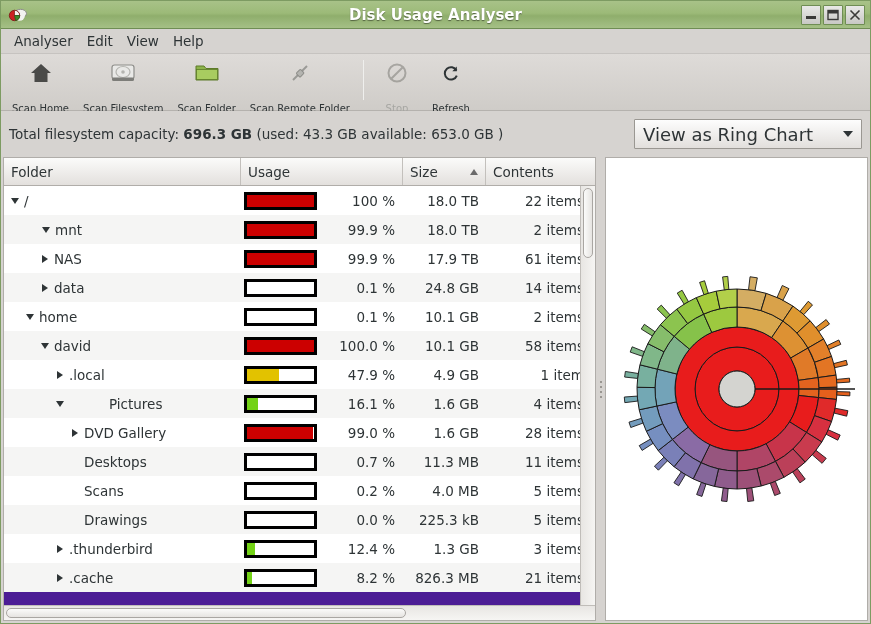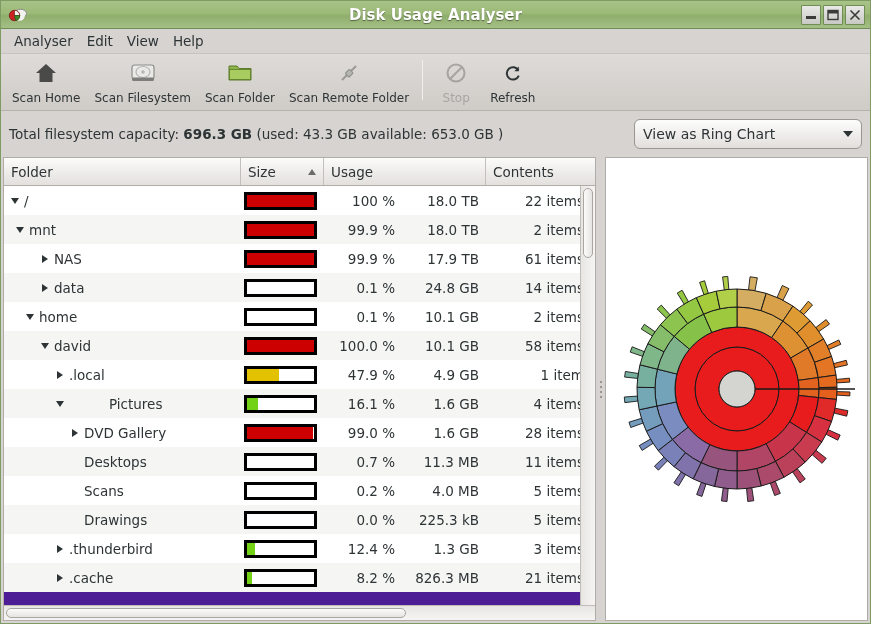--- a/index.html
+++ b/index.html
@@ -70,21 +70,21 @@
     border-bottom: 1px solid #b5b2ae;
     display: flex; align-items: flex-start;
     padding: 4px 0 0 4px;
   }
   .tb-btn {
     display: flex; flex-direction: column; align-items: center; justify-content: flex-start;
     padding: 2px 7px 0 7px;
     min-width: 54px;
   }
   .tb-icon { height: 26px; display:flex; align-items:center; justify-content:center; }
-  .tb-label { font-size: 12px; color: #2e3436; margin-top: 5px; white-space: nowrap; }
+  .tb-label { font-size: 10px; color: #2e3436; margin-top: 17px; white-space: nowrap; }
   .tb-btn.disabled .tb-label { color: #a6a6a2; }
   .tb-btn.disabled .tb-icon { opacity: .38; }
   .tb-sep {
     width: 1px; height: 40px; margin: 2px 6px 0 6px;
     background: #b8b5b1; border-right: 1px solid #efefed;
   }
 
   
   .capacity-row {
     flex: 0 0 46px; height: 46px;
@@ -92,24 +92,24 @@
     display: flex; align-items: center;
     padding: 0 8px;
   }
   .capacity-text { font-size: 13.5px; color: #2e3436; }
   .capacity-text b { font-weight: bold; }
   .view-select {
     margin-left: auto;
     width: 228px; height: 30px;
     background: linear-gradient(to bottom,#fdfdfd,#e2dfdc);
     border: 1px solid #9a9792;
-    border-radius: 6px;
+    border-radius: 1px;
     display: flex; align-items: center;
     padding: 0 8px;
-    font-size: 14px; color: #2e3436; justify-content: space-between;
+    font-size: 18px; color: #2e3436; justify-content: space-between;
   }
   .view-select .arrow {
     margin-left: auto;
     width: 0; height: 0;
     border-left: 5px solid transparent;
     border-right: 5px solid transparent;
     border-top: 6px solid #2e3436;
   }
 
   
@@ -363,25 +363,25 @@
       <span>View as Ring Chart</span>
       <span class="arrow"></span>
     </div>
   </div>
 
   <div class="panes">
 
     <div class="tree-pane">
       <div class="tree-head">
         <div class="th folder">Folder</div>
+        <div class="th usage">Usage</div>
         <div class="th size">
           <span>Size</span>
           <span class="sort-arrow"></span>
         </div>
-        <div class="th usage">Usage</div>
         <div class="th contents">Contents</div>
       </div>
 
       <div class="tree-body-wrap">
         <div class="tree-body" id="tree-body">
             <div class="row">
               <div class="cell-folder" style="padding-left: 4px;">
                 <span class="expander">
                   <span class="tri-down"></span>
                 </span>
@@ -390,21 +390,21 @@
               <div class="cell-usage">
                 <div class="bar-outer">
                   <div class="bar-fill" style="width: 100%; background: rgb(204, 0, 0);"></div>
                 </div>
                 <span class="pct">100 %</span>
               </div>
               <div class="cell-size">18.0 TB</div>
               <div class="cell-contents">22 items</div>
             </div>
             <div class="row">
-              <div class="cell-folder" style="padding-left: 9px;">
+              <div class="cell-folder" style="padding-left: 35px;">
                 <span class="expander">
                   <span class="tri-down"></span>
                 </span>
                 <span>mnt</span>
               </div>
               <div class="cell-usage">
                 <div class="bar-outer">
                   <div class="bar-fill" style="width: 99.9%; background: rgb(204, 0, 0);"></div>
                 </div>
                 <span class="pct">99.9 %</span>

